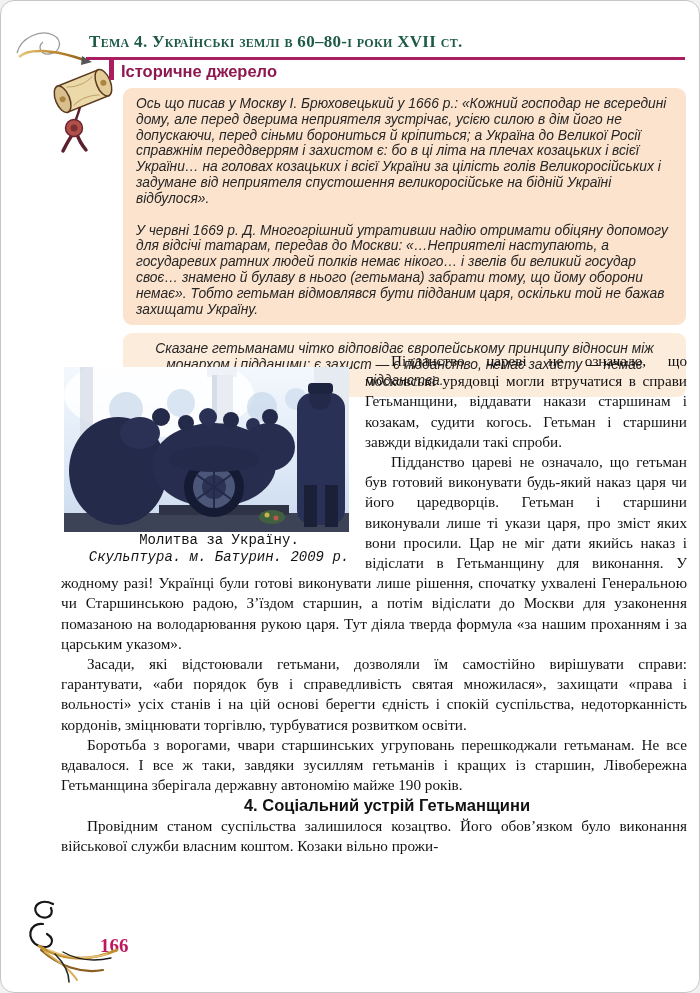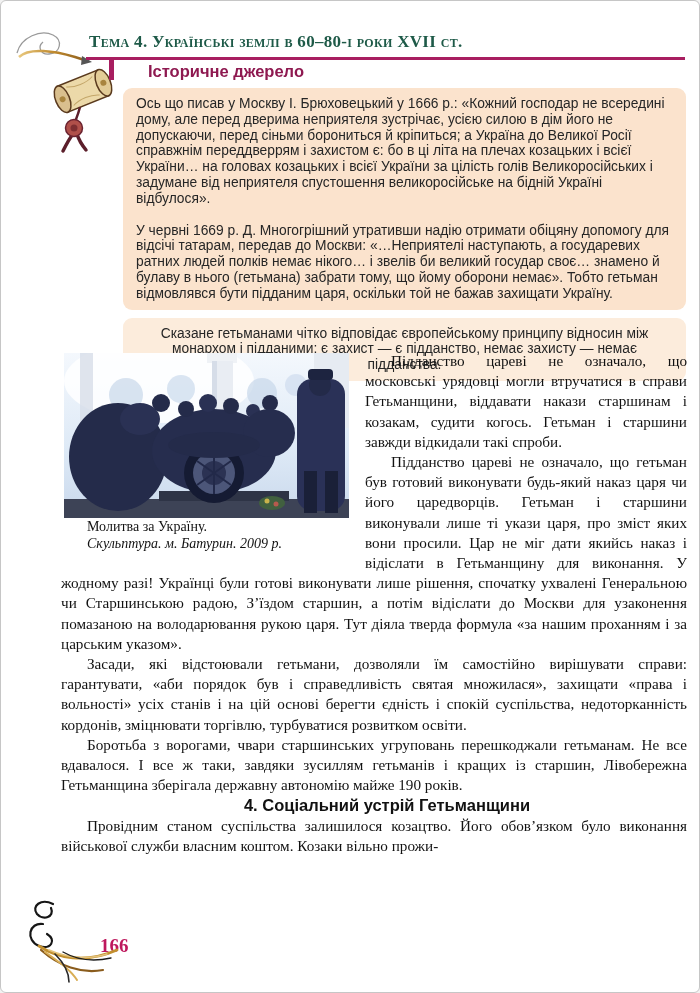--- a/index.html
+++ b/index.html
@@ -1,53 +1,53 @@
 <!DOCTYPE html>
 <html><head>
 <meta charset="utf-8">
 <style>
   html,body{margin:0;padding:0;background:#f2f2f2;}
   .page{
     position:relative;width:700px;height:993px;margin:0 auto;
-    background:#ffffff;border:1px solid #c6c6c6;border-radius:6px;
+    background:#ffffff;border:1px solid #c6c6c6;border-radius:14px;
     box-sizing:border-box;overflow:hidden;
     font-family:"Liberation Serif", serif;color:#141414;
   }
   
   .header-title{
     position:absolute;left:88px;top:31px;width:594px;
     font-family:"Liberation Serif", serif;font-weight:bold;font-size:17px;
     font-variant:small-caps;letter-spacing:.3px;color:#1e5a48;white-space:nowrap;
   }
   .header-underline{position:absolute;left:85px;top:56px;width:599px;height:2.5px;background:#a81e60;}
   .swirl{position:absolute;left:14px;top:26px;}
   .scroll{position:absolute;left:48px;top:60px;}
   
   .source-bar{position:absolute;left:108px;top:58px;width:5px;height:21px;background:#a81e60;}
   .source-heading{
-    position:absolute;left:147px;top:61px;
+    position:absolute;left:120px;top:61px;
     font-family:"Liberation Sans", sans-serif;font-weight:bold;font-size:16.5px;color:#8e1950;
   }
   .source-wrap{position:absolute;left:122px;top:87px;width:563px;}
   .source-block{
     background:#fbe3cd;border-radius:9px;padding:8px 13px;box-sizing:border-box;
     font-family:"Liberation Sans", sans-serif;font-size:13.8px;line-height:15.8px;
     color:#262626;text-align:left;
   }
-  .source-block p{margin:0;}
+  .source-block p{margin:0;font-style:italic;}
   .source-block p + p{margin-top:16px;}
   .source-note{margin-top:8px;background:#fcecdc;text-align:center;}
   
   .body-wrap{
     position:absolute;left:60px;top:350px;width:626px;
     font-family:"Liberation Serif", serif;font-size:15.2px;line-height:20.2px;
     text-align:justify;color:#121212;
   }
   .body-wrap p{margin:0;text-indent:26px;}
-  .figure{float:left;width:290px;margin:2px 14px 4px 0;text-align:left;}
+  .figure{float:left;width:290px;margin:16px 14px 4px 0;text-align:center;font-family:Liberation Mono, monospace;}
   .figure svg{display:block;margin:0 auto;}
   .caption1{font-size:14px;line-height:17px;margin-top:7px;text-indent:0;}
   .caption2{font-size:14px;line-height:17px;font-style:italic;text-indent:0;}
   .section-heading{
     font-family:"Liberation Sans", sans-serif;font-weight:bold;font-size:16.5px;
     color:#111;margin:17px 0 13px 2px;text-indent:0;text-align:center;
   }
   
   .page-number{
     position:absolute;left:99px;top:934px;

